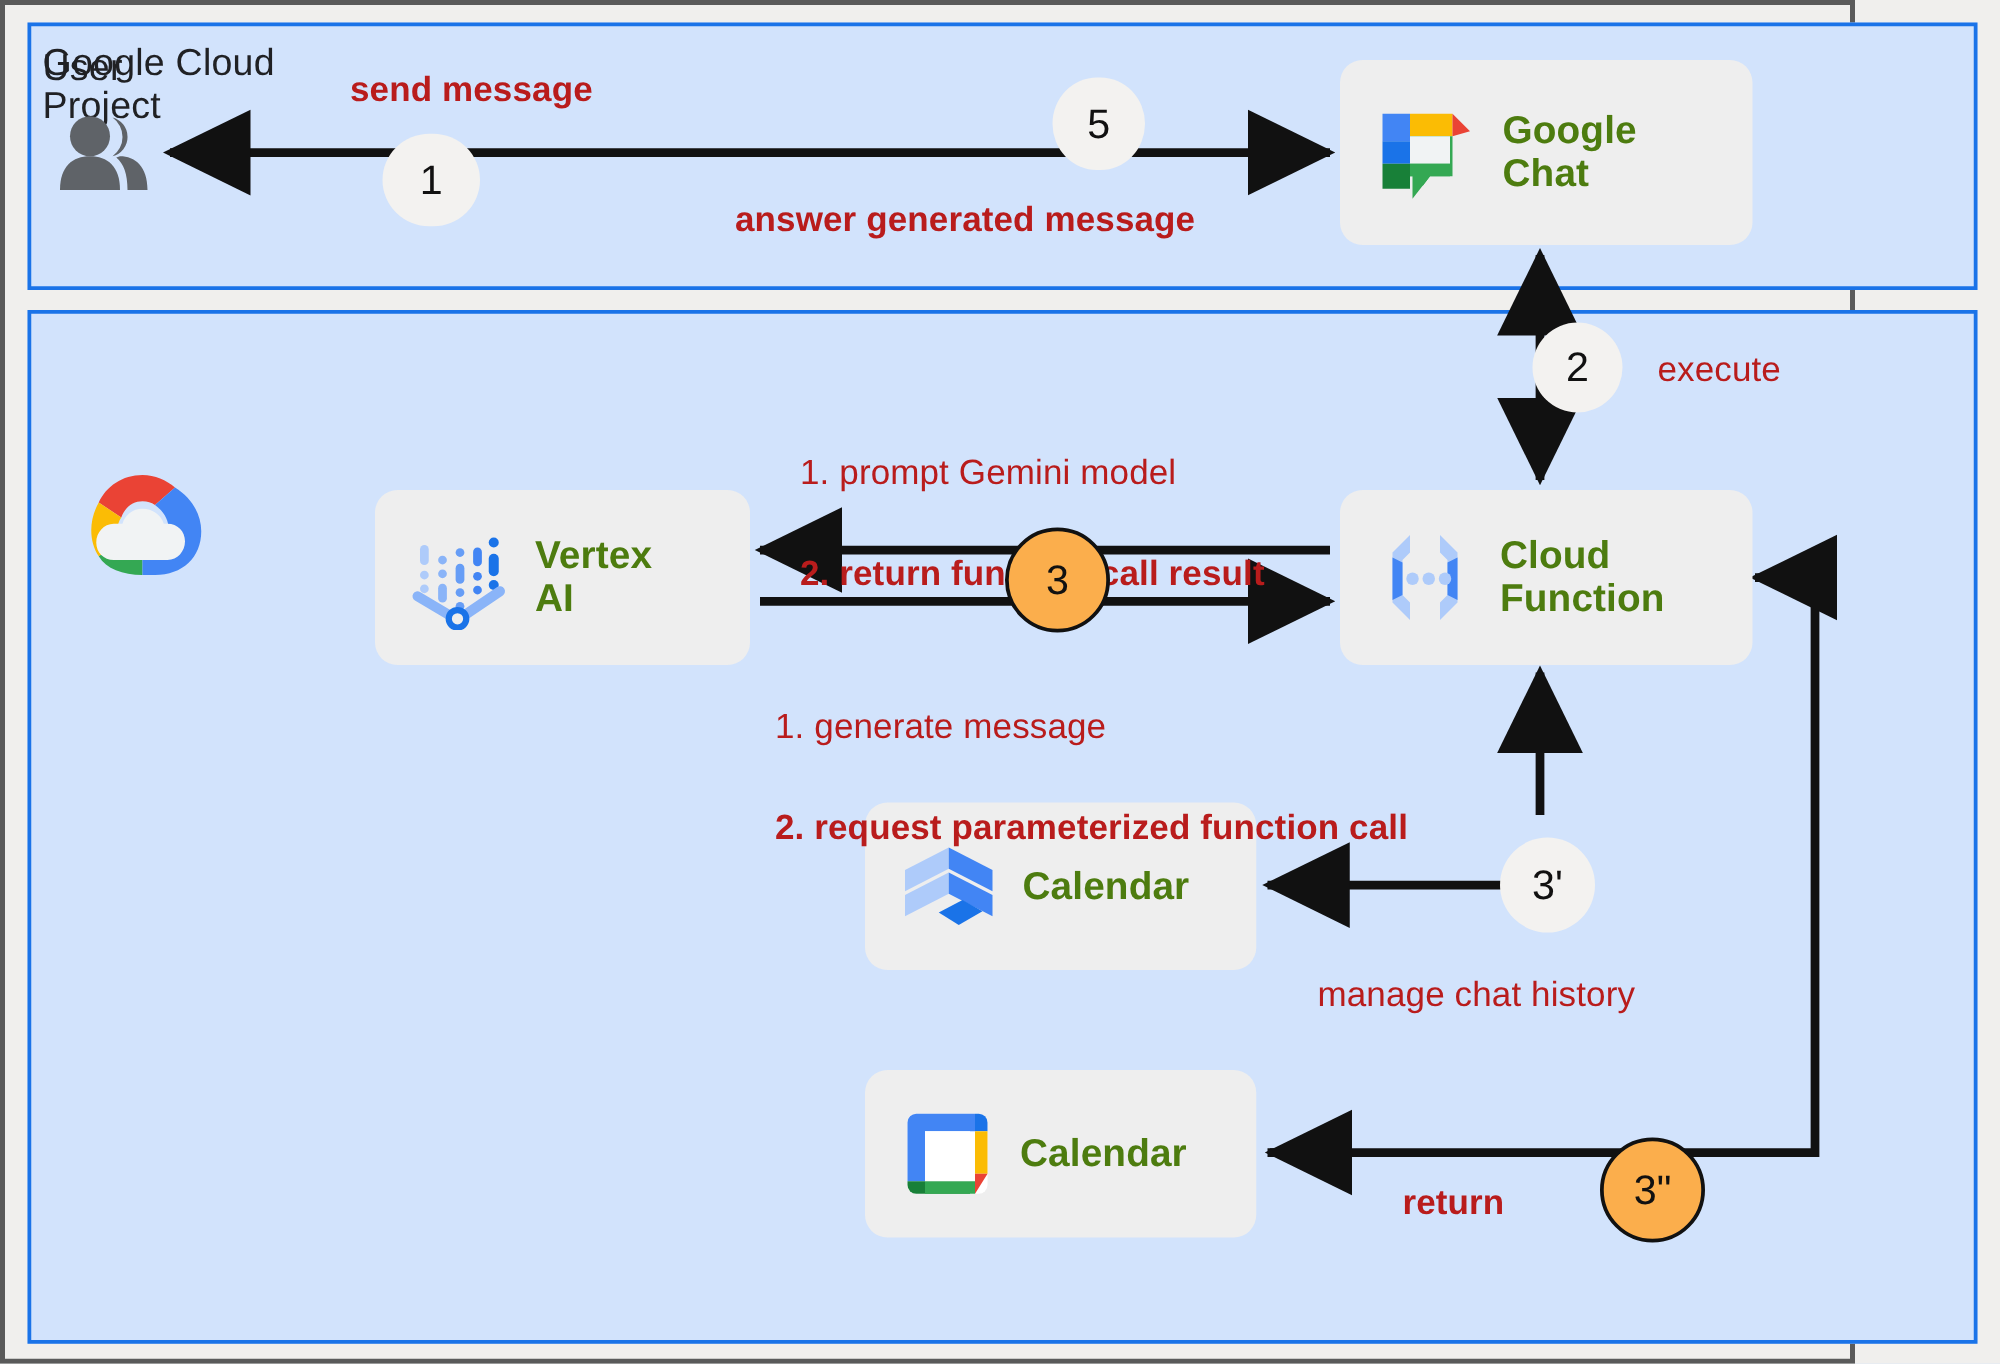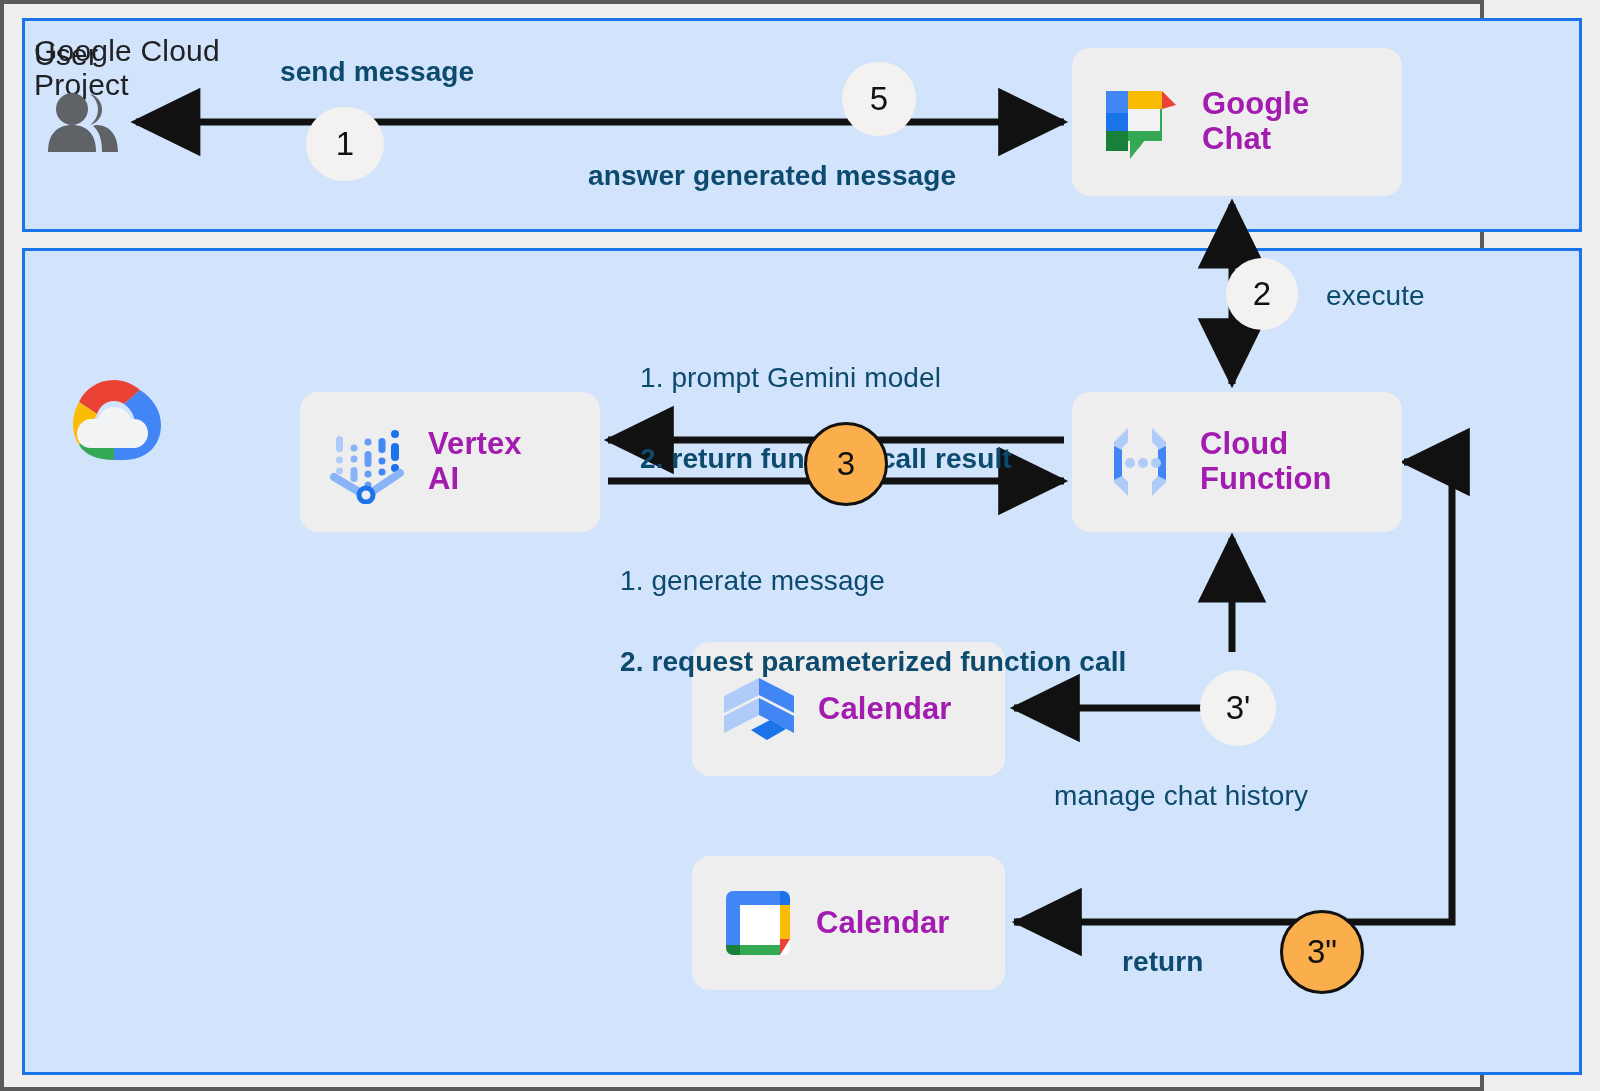--- a/index.html
+++ b/index.html
@@ -44,21 +44,21 @@
     background:#eeeeee;
     border-radius:18px;
     display:flex;
     align-items:center;
     gap:18px;
     padding:0 26px;
   }
   .node .label{
     font-size:31px;
     font-weight:700;
-    color:#a21caf;
+    color:#4d7c0f;
     line-height:1.12;
     white-space:pre-line;
     letter-spacing:0.1px;
   }
   .node .ico{ flex:0 0 auto; display:block; }
 
   #node-chat      { left:1068px; top:44px;  width:330px; height:148px; }
   #node-vertex    { left:296px;  top:388px; width:300px; height:140px; }
   #node-cfunction { left:1068px; top:388px; width:330px; height:140px; }
   #node-firestore { left:688px;  top:638px; width:313px; height:134px; }
@@ -78,21 +78,21 @@
   #m1  { left:302px;  top:103px; width:78px; height:74px; border-radius:50%/52%; }
   #m5  { left:838px;  top:58px;  width:74px; height:74px; border-radius:50%/52%; }
   #m2  { left:1222px; top:254px; width:72px; height:72px; }
   #m3  { left:800px;  top:418px; width:78px; height:78px; }
   #m3p { left:1196px; top:666px; width:76px; height:76px; }
   #m3pp{ left:1276px; top:906px; width:78px; height:78px; }
 
   
   .lbl{
     position:absolute;
-    color:#0c4a6e;
+    color:#b91c1c;
     font-size:28px;
     line-height:1.45;
     white-space:pre-line;
     letter-spacing:0.1px;
   }
   .lbl.two-line b{ font-weight:700; display:block; }
   .lbl.two-line span{ font-weight:400; display:block; }
 
   #lbl-send      { left:276px;  top:48px;  font-weight:700; }
   #lbl-answer    { left:584px;  top:152px; font-weight:700; }

